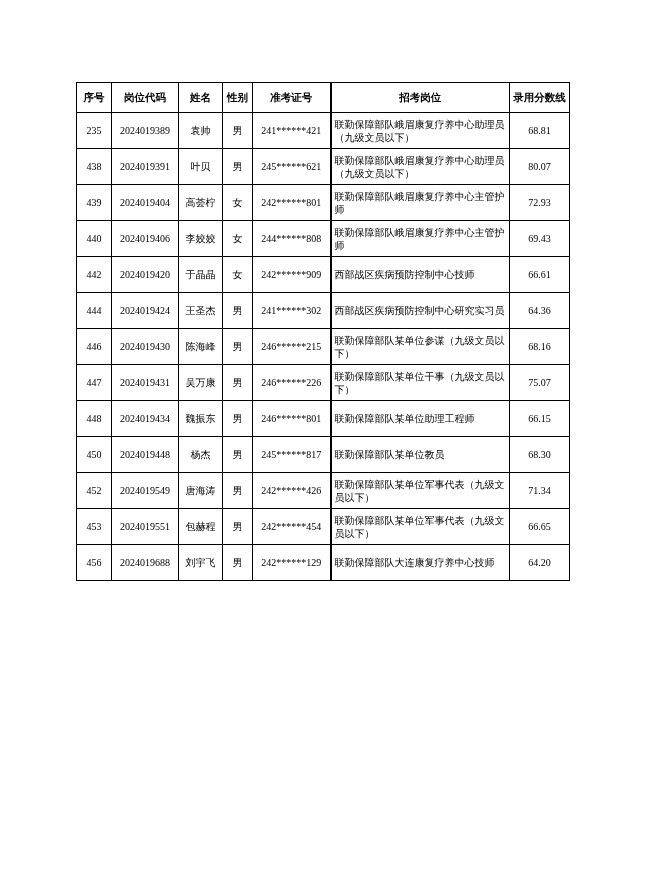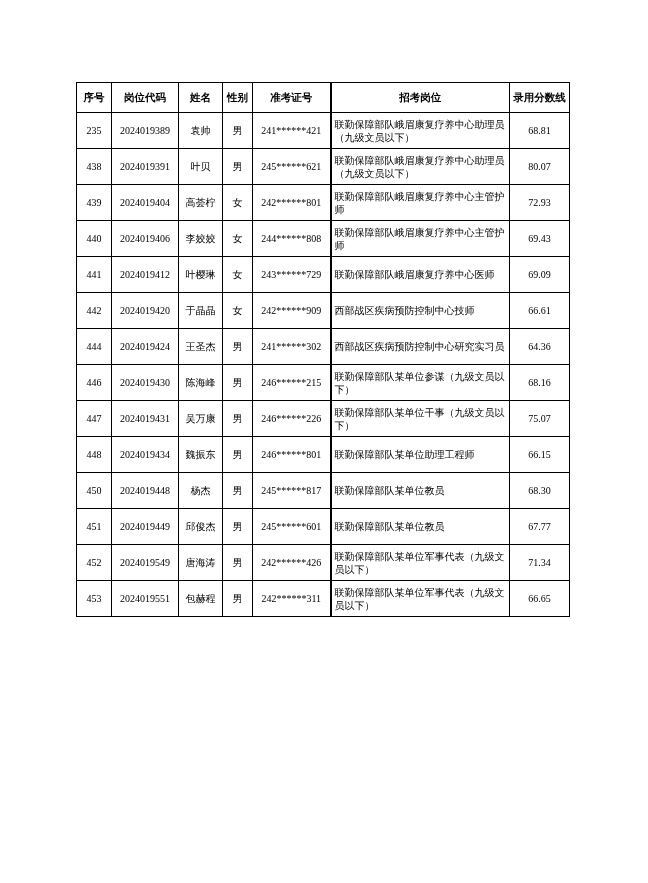--- a/index.html
+++ b/index.html
@@ -120,29 +120,20 @@
         <tr>
           <td class="col-serial">440</td>
           <td class="col-position-code">2024019406</td>
           <td class="col-name">李姣姣</td>
           <td class="col-gender">女</td>
           <td class="col-ticket-number">244******808</td>
           <td class="col-recruit-position">联勤保障部队峨眉康复疗养中心主管护师</td>
           <td class="col-score-line">69.43</td>
         </tr>
         <tr>
-          <td class="col-serial">441</td>
-          <td class="col-position-code">2024019412</td>
-          <td class="col-name">叶樱琳</td>
-          <td class="col-gender">女</td>
-          <td class="col-ticket-number">243******729</td>
-          <td class="col-recruit-position">联勤保障部队峨眉康复疗养中心医师</td>
-          <td class="col-score-line">69.09</td>
-        </tr>
-        <tr>
           <td class="col-serial">442</td>
           <td class="col-position-code">2024019420</td>
           <td class="col-name">于晶晶</td>
           <td class="col-gender">女</td>
           <td class="col-ticket-number">242******909</td>
           <td class="col-recruit-position">西部战区疾病预防控制中心技师</td>
           <td class="col-score-line">66.61</td>
         </tr>
         <tr>
           <td class="col-serial">444</td>
@@ -183,41 +174,41 @@
         <tr>
           <td class="col-serial">450</td>
           <td class="col-position-code">2024019448</td>
           <td class="col-name">杨杰</td>
           <td class="col-gender">男</td>
           <td class="col-ticket-number">245******817</td>
           <td class="col-recruit-position">联勤保障部队某单位教员</td>
           <td class="col-score-line">68.30</td>
         </tr>
         <tr>
-          <td class="col-serial">451</td>
-          <td class="col-position-code">2024019449</td>
-          <td class="col-name">邱俊杰</td>
-          <td class="col-gender">男</td>
-          <td class="col-ticket-number">245******601</td>
-          <td class="col-recruit-position">联勤保障部队某单位教员</td>
-          <td class="col-score-line">67.77</td>
-        </tr>
-        <tr>
           <td class="col-serial">452</td>
           <td class="col-position-code">2024019549</td>
           <td class="col-name">唐海涛</td>
           <td class="col-gender">男</td>
           <td class="col-ticket-number">242******426</td>
           <td class="col-recruit-position">联勤保障部队某单位军事代表（九级文员以下）</td>
           <td class="col-score-line">71.34</td>
         </tr>
         <tr>
           <td class="col-serial">453</td>
           <td class="col-position-code">2024019551</td>
           <td class="col-name">包赫程</td>
           <td class="col-gender">男</td>
-          <td class="col-ticket-number">242******311</td>
+          <td class="col-ticket-number">242******454</td>
           <td class="col-recruit-position">联勤保障部队某单位军事代表（九级文员以下）</td>
           <td class="col-score-line">66.65</td>
+        </tr>
+        <tr>
+          <td class="col-serial">456</td>
+          <td class="col-position-code">2024019688</td>
+          <td class="col-name">刘宇飞</td>
+          <td class="col-gender">男</td>
+          <td class="col-ticket-number">242******129</td>
+          <td class="col-recruit-position">联勤保障部队大连康复疗养中心技师</td>
+          <td class="col-score-line">64.20</td>
         </tr>
       </tbody>
   </table>
 </div>
 
 </body></html>

